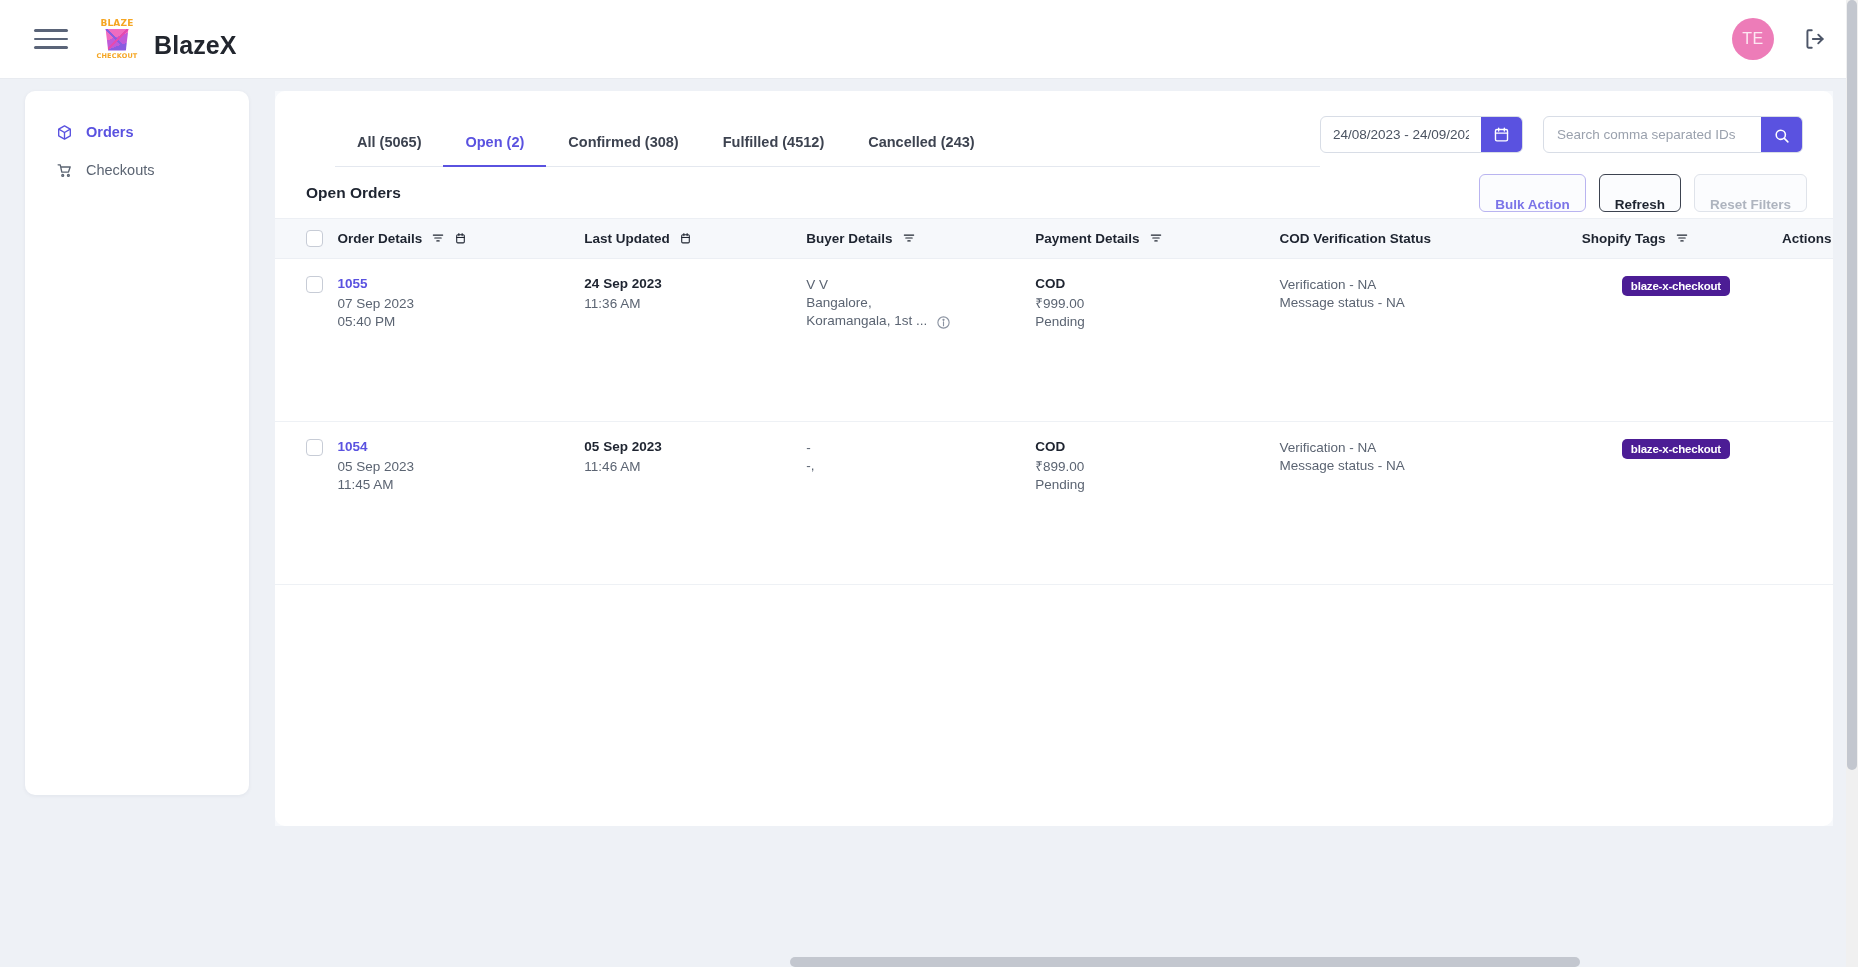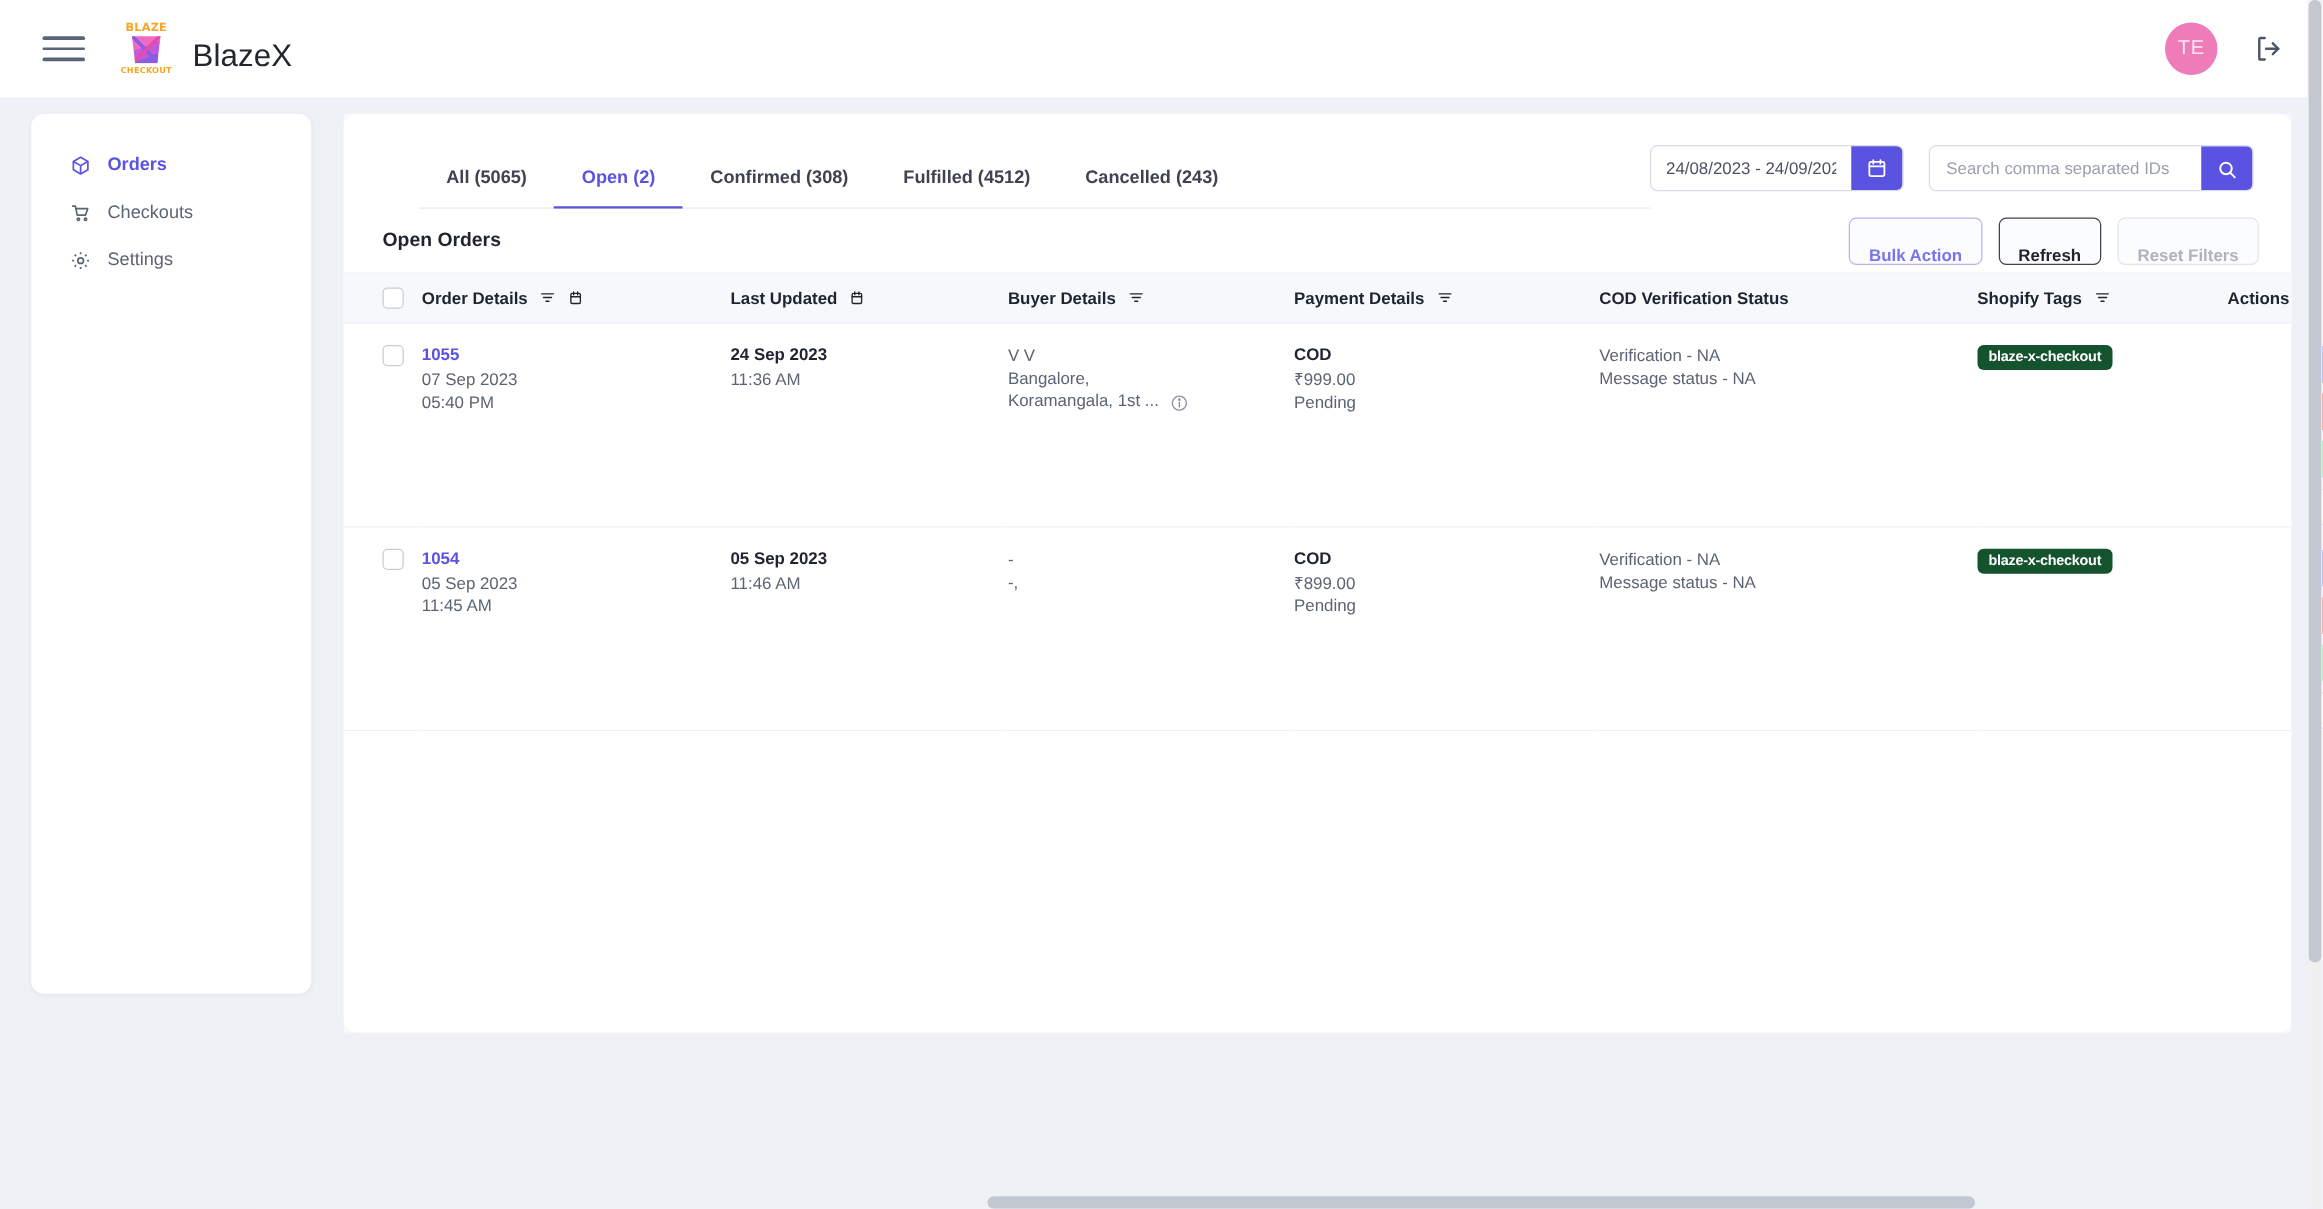--- a/index.html
+++ b/index.html
@@ -40,21 +40,21 @@
   }
   .logo-x {
     width: 26px; height: 22px; margin: 1px 0;
     background:
       linear-gradient(135deg, transparent 46%, #e44bb0 46%, #e44bb0 54%, transparent 54%),
       linear-gradient(45deg, transparent 46%, #8a5ce0 46%, #8a5ce0 54%, transparent 54%),
       linear-gradient(160deg, #f06bc0 0%, #f06bc0 40%, #c05ad8 40%, #c05ad8 70%, #8a5ce0 70%);
     clip-path: polygon(6% 0%, 94% 0%, 84% 100%, 16% 100%);
   }
   .brand-name {
-    margin-left: 19px; font-size: 25px; color: #22262e; font-weight: 400;
+    margin-left: 19px; font-size: 25px; color: #22262e; font-weight: 700;
     letter-spacing: .1px;
   }
 
   .topbar-right {
     margin-left: auto; display: flex; align-items: center; gap: 28px; margin-right: 30px;
   }
   .avatar {
     width: 42px; height: 42px; border-radius: 50%;
     background: #ed7cb8; color: #fde7f2;
     display: flex; align-items: center; justify-content: center;
@@ -173,23 +173,24 @@
     font-size: 13.5px; color: #5b6472;
     border-bottom: 1px solid #eef1f5;
   }
   tbody td:first-child { padding-left: 31px; }
   tbody tr { height: 86px; }
   .order-id { color: #5a52e0; font-weight: bold; margin-bottom: 4px; display: block; }
   .cell-strong { color: #1e2430; font-weight: bold; margin-bottom: 4px; }
   .cell-line { line-height: 18px; }
   .buyer-wrap { display: flex; align-items: flex-end; gap: 9px; }
   .tag {
-    display: inline-block; background: #14532d; color: #fff;
+    display: inline-block; background: #4c1d95; color: #fff;
     font-size: 11.5px; font-weight: bold; padding: 4px 9px; border-radius: 5px;
     letter-spacing: -.2px;
+    margin-left: 40px;
   }
   .chk {
     width: 17px; height: 17px; border: 1.5px solid #c7ccd6; border-radius: 4px;
     background: #fff; cursor: pointer; display: block;
   }
 
   .act-wrap {
     display: flex; flex-wrap: wrap; gap: 7px; width: 94px;
     justify-content: flex-end; margin-left: auto; padding-right: 31px;
   }
@@ -251,27 +252,20 @@
     </svg>
     <span>Orders</span>
   </div>
   <div class="side-item">
     <svg class="side-icon" viewBox="0 0 24 24" fill="none" stroke="#5b6472" stroke-width="1.9" stroke-linecap="round" stroke-linejoin="round">
       <path d="M3 4h3l2.2 10.2h9.4L20 7H7"></path>
         <circle cx="9.5" cy="19" r="1.3"></circle>
         <circle cx="17.5" cy="19" r="1.3"></circle>
     </svg>
     <span>Checkouts</span>
-  </div>
-  <div class="side-item">
-    <svg class="side-icon" viewBox="0 0 24 24" fill="none" stroke="#5b6472" stroke-width="1.9">
-      <circle cx="12" cy="12" r="3.2"></circle>
-      <path d="M12 2.5v2.2M12 19.3v2.2M21.5 12h-2.2M4.7 12H2.5M18.7 5.3l-1.6 1.6M6.9 17.1l-1.6 1.6M18.7 18.7l-1.6-1.6M6.9 6.9L5.3 5.3"></path>
-    </svg>
-    <span>Settings</span>
   </div>
 </div>
 
 <div class="main">
 
   <div class="tabs-card">
     <div class="tabs">
       <div class="tab">All (5065)</div>
       <div class="tab active">Open (2)</div>
       <div class="tab">Confirmed (308)</div>

